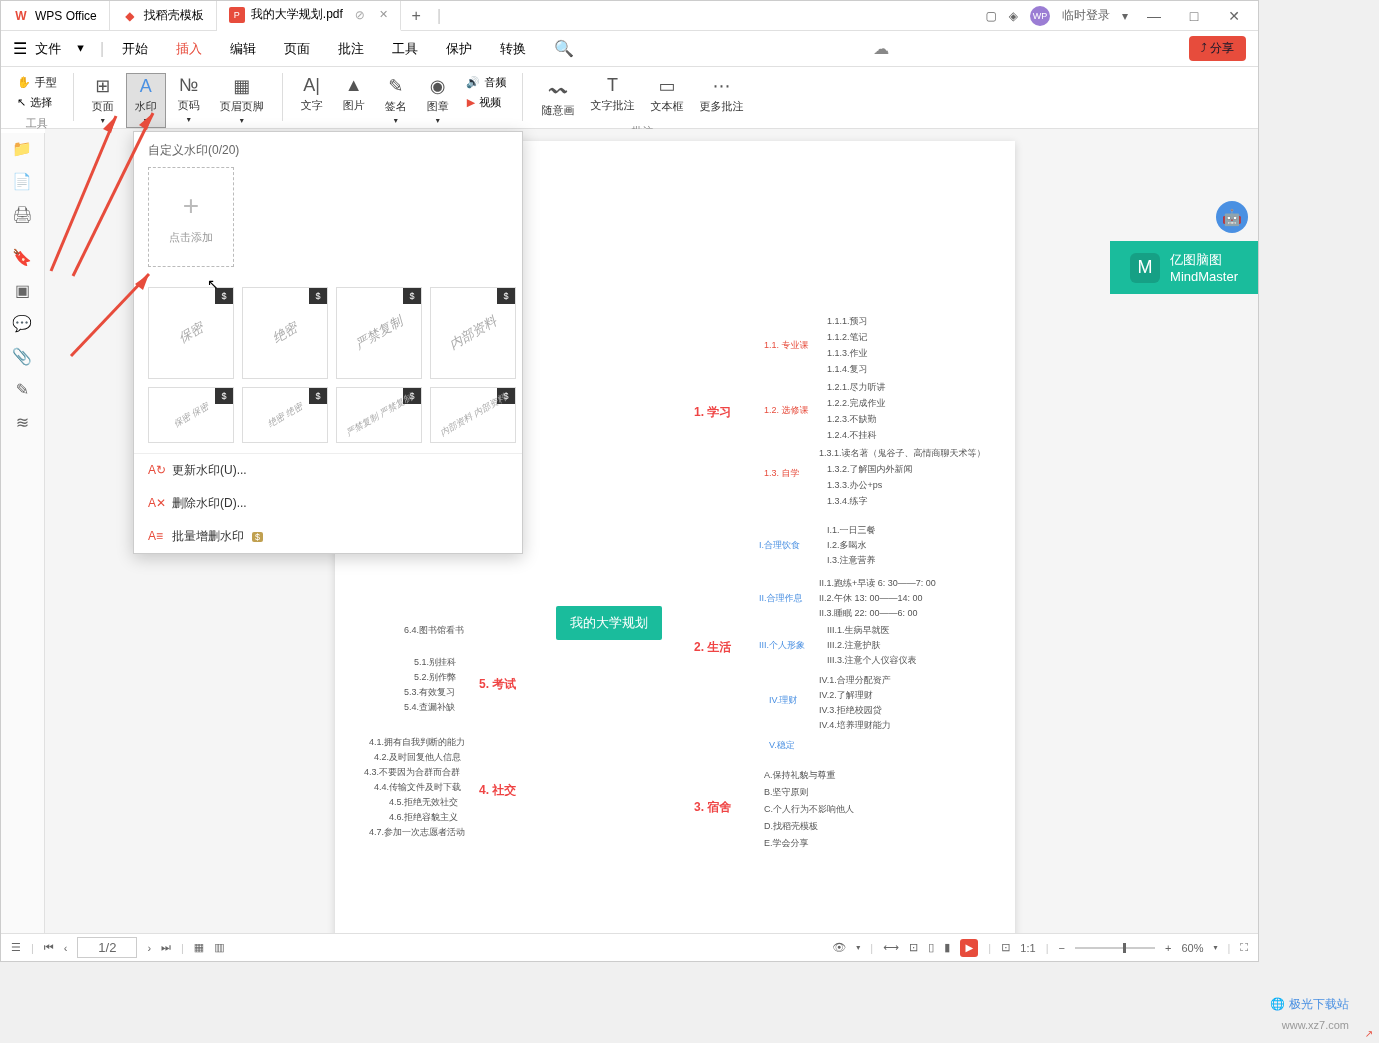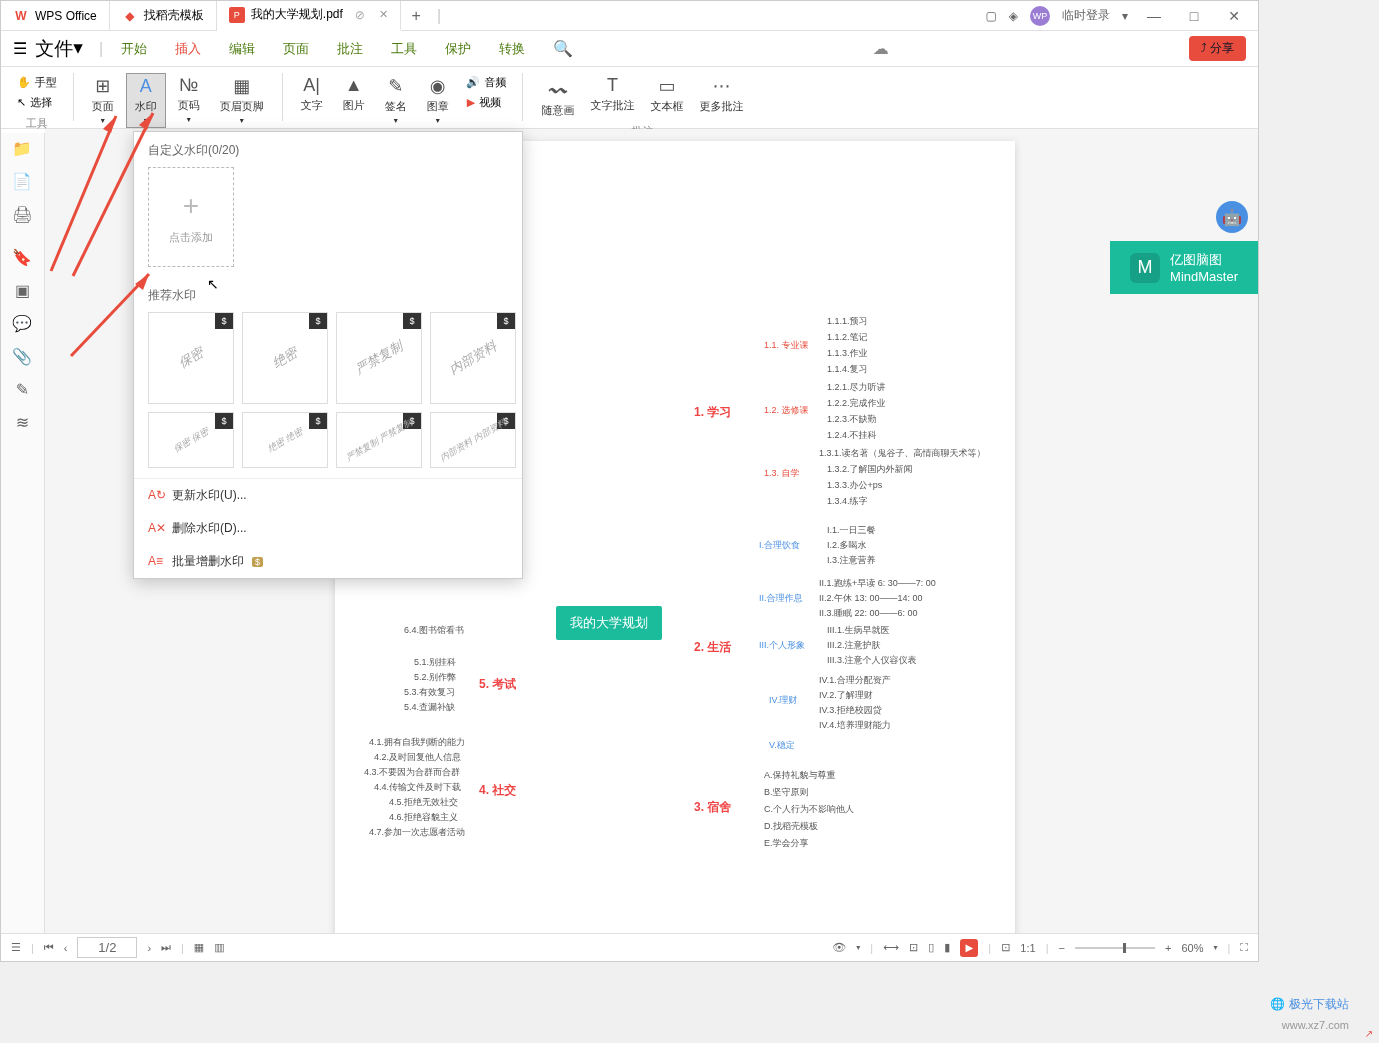--- a/index.html
+++ b/index.html
@@ -8,23 +8,23 @@
 .titlebar{height:30px;display:flex;align-items:center;border-bottom:1px solid #e0e0e0}
 .tab{height:30px;padding:0 12px;display:flex;align-items:center;gap:6px;font-size:12px;border-right:1px solid #e0e0e0;cursor:pointer}
 .tab.active{background:#fff;border-bottom:2px solid #fff}
 .tab .icon{width:16px;height:16px;display:inline-flex;align-items:center;justify-content:center}
 .tab-close{margin-left:8px;color:#999;font-size:11px}
 .tab-add{width:30px;text-align:center;color:#666;font-size:16px}
 .titlebar-right{margin-left:auto;display:flex;align-items:center;gap:12px;padding-right:10px;font-size:12px;color:#666}
 .avatar{width:20px;height:20px;border-radius:50%;background:#9b7dd4;color:#fff;display:flex;align-items:center;justify-content:center;font-size:9px}
 .win-btn{width:28px;text-align:center;font-size:14px;color:#666}
 .menubar{height:36px;display:flex;align-items:center;padding:0 12px;gap:8px;border-bottom:1px solid #e0e0e0}
-.menu-item{padding:4px 10px;font-size:13px;color:#4d7c0f;cursor:pointer}
+.menu-item{padding:4px 10px;font-size:13px;color:#000000;cursor:pointer}
 .menu-item.active{color:#e74c3c}
-.file-menu{display:flex;gap:0;font-size:19px;margin-right:8px}
+.file-menu{display:flex;gap:16px;font-size:13px;margin-right:8px}
 .share-btn{margin-left:auto;background:#e74c3c;color:#0f172a;padding:4px 12px;border-radius:4px;font-size:12px}
 .ribbon{height:62px;display:flex;align-items:flex-start;padding:6px 10px;gap:4px;border-bottom:1px solid #e0e0e0;position:relative}
 .ribbon-group{display:flex;flex-direction:column;align-items:center;gap:2px}
 .ribbon-group-label{font-size:11px;color:#888;margin-top:2px}
 .ribbon-btn{display:flex;flex-direction:column;align-items:center;padding:2px 8px;font-size:11px;color:#333;cursor:pointer;gap:2px}
 .ribbon-btn.active{background:#e0e0e0;border:1px solid #999}
 .ribbon-btn .ri{font-size:18px;color:#555}
 .ribbon-row{display:flex;flex-direction:column;gap:1px}
 .ribbon-small{display:flex;align-items:center;gap:4px;font-size:11px;padding:2px 6px}
 .sep{width:1px;height:48px;background:#ddd;margin:0 6px}
@@ -298,21 +298,20 @@
 
   <div class="watermark-popup">
     <div class="wp-section">
       <div class="wp-header">自定义水印(0/20)</div>
       <div class="wp-add">
         <span class="plus">+</span>
         <span>点击添加</span>
       </div>
     </div>
     <div class="wp-section">
-      <div class="wp-header">推荐水印</div>
       <div class="wp-grid">
         <div class="wp-item">
             <span class="badge">$</span>
             <span class="wtext">保密</span>
           </div>
         <div class="wp-item">
             <span class="badge">$</span>
             <span class="wtext">绝密</span>
           </div>
         <div class="wp-item">

